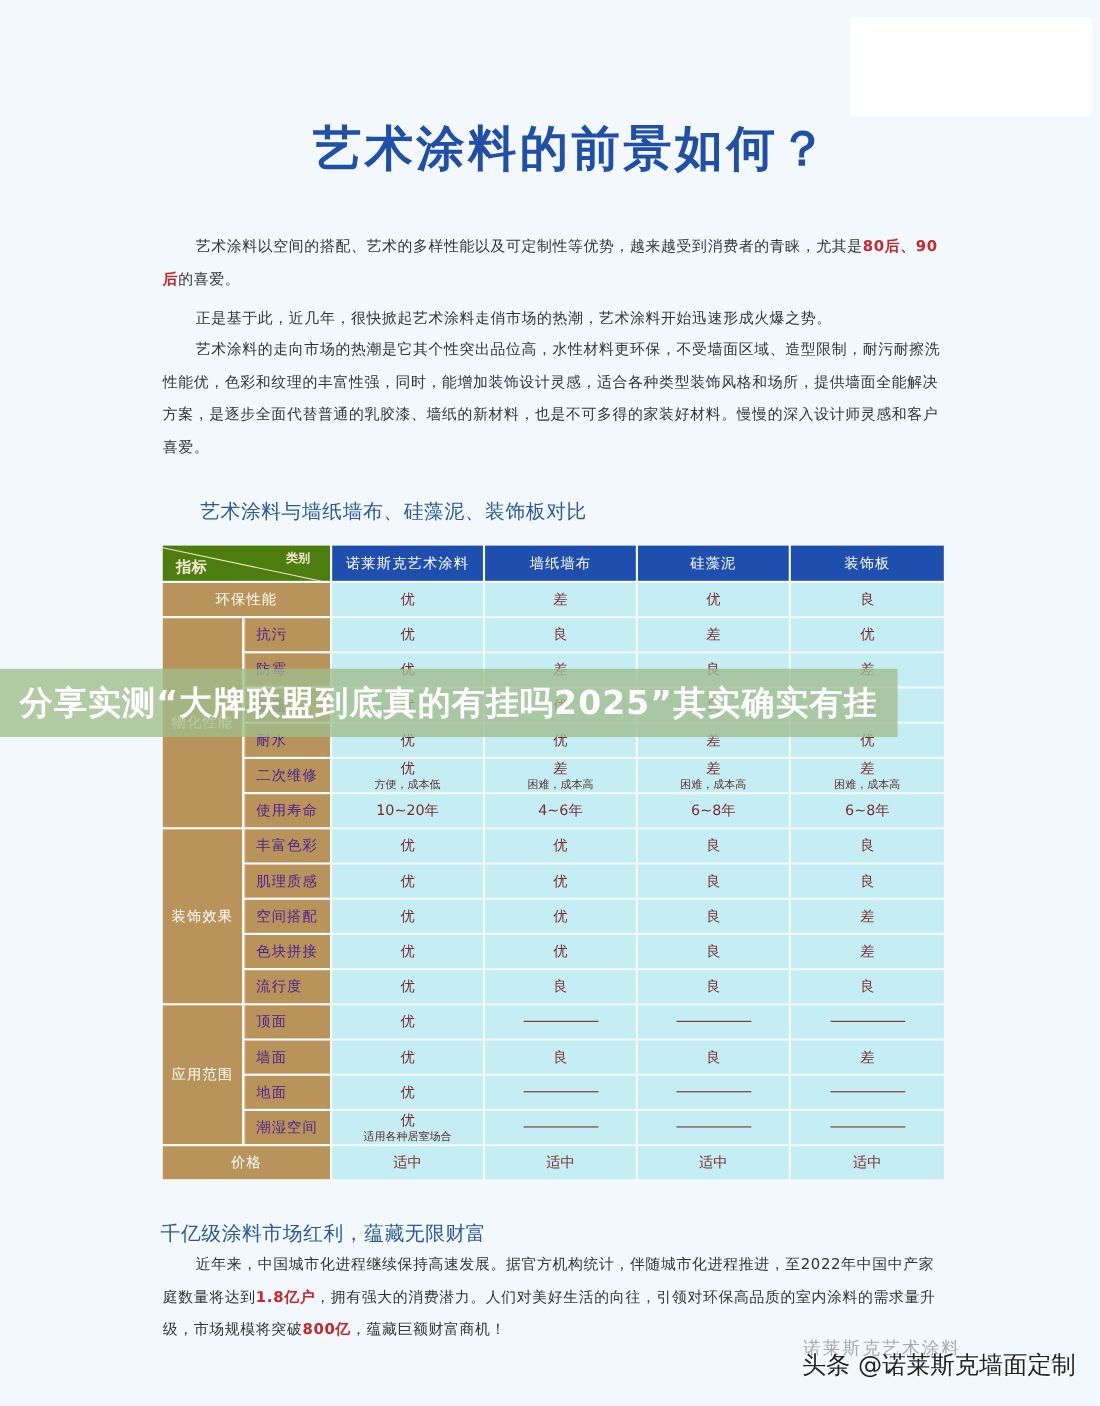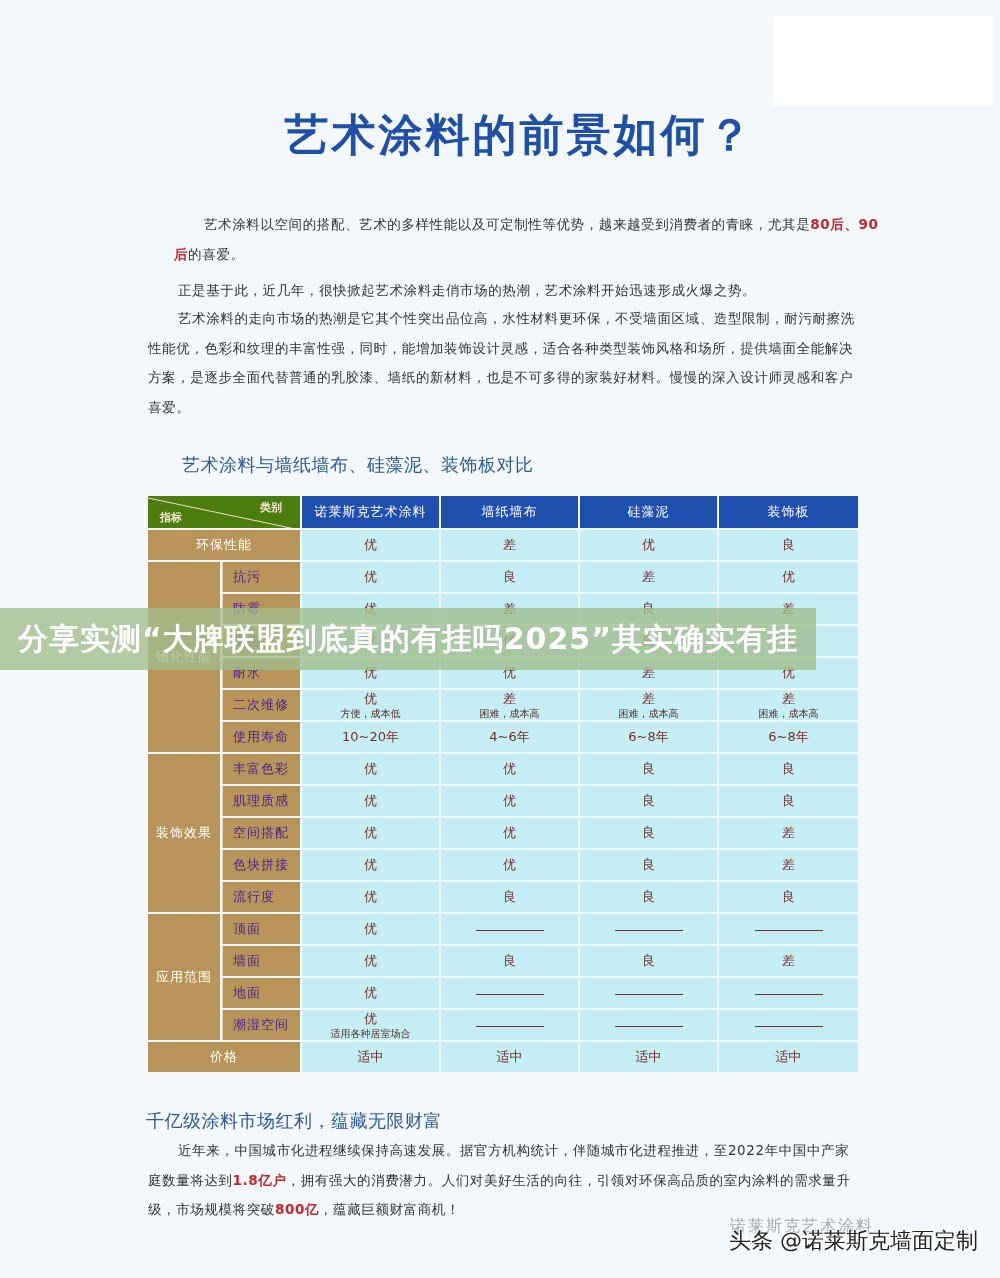--- a/index.html
+++ b/index.html
@@ -28,21 +28,21 @@
     position: absolute; left: 146px; font-size: 18px; color: #2a5a9a; letter-spacing: 0.5px;
   }
   table.cmp {
     position: absolute; left: 146px; top: 494px; width: 710px;
     border-collapse: separate; border-spacing: 2px; background: #f2f8fc;
     font-size: 13px; table-layout: fixed;
   }
   table.cmp td, table.cmp th { padding: 0; text-align: center; vertical-align: middle; }
   .th-corner { background: #4d7c0f; height: 32px; position: relative; overflow: hidden; }
   .th-corner .lbl-cat { position: absolute; right: 18px; top: 4px; color: #f4e9d4; font-size: 11px; }
-  .th-corner .lbl-idx { position: absolute; left: 12px; bottom: 3px; color: #f4e9d4; font-size: 11px; }
+  .th-corner .lbl-idx { position: absolute; left: 12px; bottom: 3px; color: #f4e9d4; font-size: 14px; }
   .th-corner svg { position: absolute; left: 0; top: 0; }
   .th-col { background: #1f4fae; color: #ffffff; font-weight: normal; height: 32px; font-size: 13px; letter-spacing: 1px; }
   .gold { background: #b9945a; color: #ffffff; letter-spacing: 1px; }
   .gold-sub { background: #b9945a; color: #4c1d95; text-align: left !important; padding-left: 10px !important; letter-spacing: 1px; border-left: 1px solid #e8d6b0; }
   .cell { background: #c4eef3; color: #7a2a2a; height: 30px; }
   .cell .sub { display: block; font-size: 10px; color: #5a2a2a; line-height: 12px; }
   .dash { display: inline-block; width: 68px; height: 1px; background: #7a2a2a; vertical-align: middle; }
   .banner {
     position: absolute; left: 0; top: 608px; width: 816px; height: 62px;
     background: rgba(160, 190, 140, 0.78);
@@ -57,21 +57,21 @@
     position: absolute; left: 730px; top: 1216px; font-size: 16px; color: #aaa; letter-spacing: 2px;
   }
 </style>
 </head>
 <body>
 
 <div class="corner-box"></div>
 
 <div class="title">艺术涂料的前景如何？</div>
 
-<div class="para" style="top:210px;margin-left:26px;">
+<div class="para" style="top:210px;">
   <span class="indent"></span><span>艺术涂料以空间的搭配、艺术的多样性能以及可定制性等优势，越来越受到消费者的青睐，尤其是</span><span class="hl">80后、90后</span><span>的喜爱。</span>
 </div>
 <div class="para" style="top:276px;">
   <span class="indent"></span><span>正是基于此，近几年，很快掀起艺术涂料走俏市场的热潮，艺术涂料开始迅速形成火爆之势。</span>
 </div>
 <div class="para" style="top:304px;">
   <span class="indent"></span><span>艺术涂料的走向市场的热潮是它其个性突出品位高，水性材料更环保，不受墙面区域、造型限制，耐污耐擦洗性能优，色彩和纹理的丰富性强，同时，能增加装饰设计灵感，适合各种类型装饰风格和场所，提供墙面全能解决方案，是逐步全面代替普通的乳胶漆、墙纸的新材料，也是不可多得的家装好材料。慢慢的深入设计师灵感和客户喜爱。</span>
 </div>
 
 <div class="section-title" style="top:453px;margin-left:36px;">艺术涂料与墙纸墙布、硅藻泥、装饰板对比</div>

